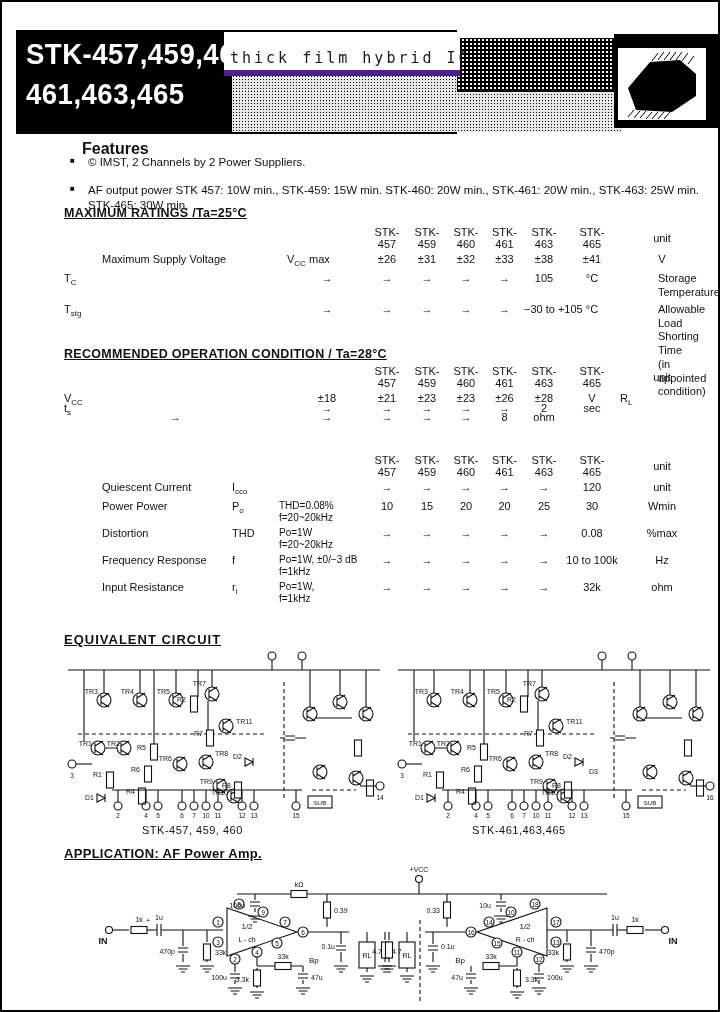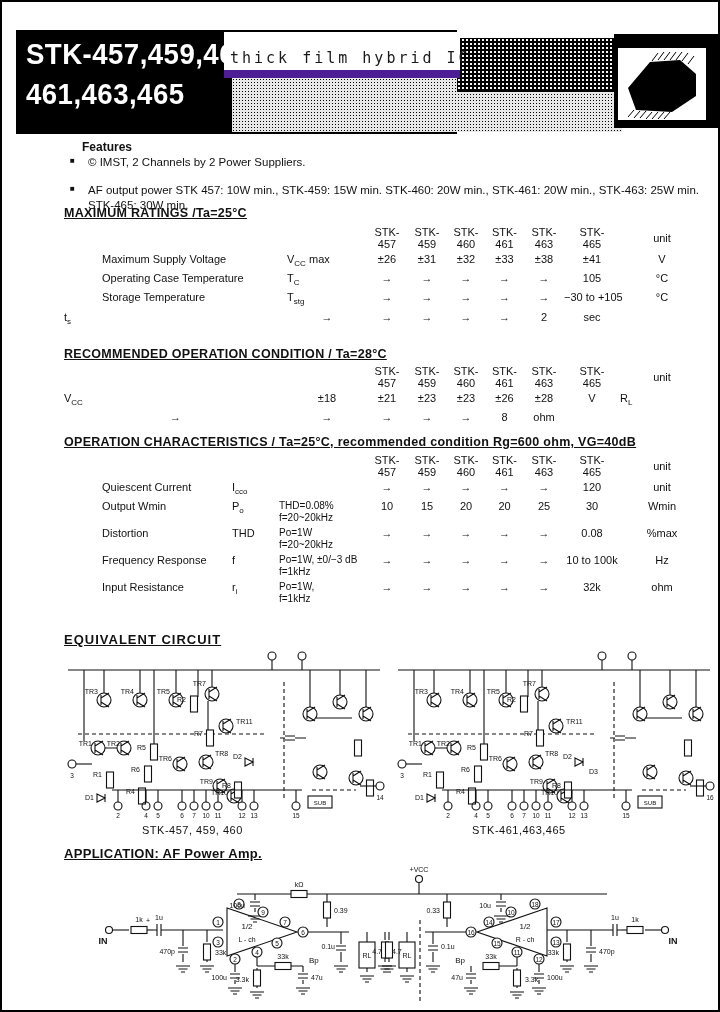--- a/index.html
+++ b/index.html
@@ -1,29 +1,29 @@
 <!DOCTYPE html>
 <html><head>
 <meta charset="utf-8">
 <style>
   html,body{margin:0;padding:0;background:#888;}
   .page{position:relative;width:720px;height:1012px;background:#fff;font-family:"Liberation Sans",sans-serif;color:#111;box-sizing:border-box;border:2px solid #000;overflow:hidden;}
   .abs{position:absolute;}
   
   .title-box{left:14px;top:28px;width:441px;height:104px;background:#000;}
   .title-text{position:absolute;left:10px;top:4px;color:#fff;font-weight:bold;font-size:30px;line-height:1.32;letter-spacing:.5px;transform:scaleX(.92);transform-origin:left top;white-space:nowrap;}
-  .subtitle-box{left:222px;top:30px;width:236px;height:38px;background:#fff;border-bottom:8px solid #4c1d95;display:flex;align-items:flex-end;}
+  .subtitle-box{left:222px;top:30px;width:236px;height:38px;background:#fff;border-bottom:6px solid #4c1d95;display:flex;align-items:flex-end;}
   .subtitle-text{font-family:"DejaVu Sans Mono",monospace;font-size:15px;letter-spacing:3px;color:#1a1a1a;padding:0 0 3px 6px;white-space:nowrap;}
   .gray-band{left:230px;top:70px;width:390px;height:60px;background-color:#e8e8e8;background-image:radial-gradient(circle,#000 .8px,transparent 1px);background-size:3px 3px;}
   .dark-panel{left:455px;top:36px;width:157px;height:52px;background-color:#000;background-image:radial-gradient(circle,#fff .7px,transparent .9px);background-size:4px 4px;border-bottom:2px solid #000;}
   .photo-block{left:612px;top:32px;width:106px;height:94px;background:#000;}
   .photo-inner{position:absolute;left:4px;top:14px;width:88px;height:72px;background:#fff;}
   
   .h1{font-weight:bold;font-size:12.5px;letter-spacing:.3px;white-space:nowrap;text-decoration:underline;}
-  .feat-head{font-weight:bold;font-size:12px;padding-left:12px;}
+  .feat-head{font-weight:bold;font-size:16px;padding-left:12px;}
   .feat-item{position:relative;padding-left:18px;font-size:11.5px;line-height:1.25;width:618px;}
   .feat-item .bl{position:absolute;left:0;top:1px;font-size:8px;}
   
   .grid{display:grid;font-size:11px;align-items:start;}
   .g1{grid-template-columns:223px 80px 40px 40px 38px 39px 40px 56px 84px;}
   .g3{grid-template-columns:168px 47px 88px 40px 40px 38px 39px 40px 56px 84px;}
   .c{line-height:1.25;padding:1.5px 0;min-height:1px;}
   .pl{padding-left:38px;}
   .ctr{text-align:center;}
   .colhead{text-align:center;line-height:1.05;padding-top:2px;}
@@ -106,40 +106,43 @@
     <div class="c pl">Maximum Supply Voltage</div>
     <div class="c"><span>V</span><sub>CC</sub> <span>max</span></div>
     <div class="c ctr">±26</div>
     <div class="c ctr">±31</div>
     <div class="c ctr">±32</div>
     <div class="c ctr">±33</div>
     <div class="c ctr">±38</div>
     <div class="c ctr">±41</div>
     <div class="c ctr">V</div>
 
-    <div class="c pl">Operating Case Temperature</div>
     <div class="c"><span>T</span><sub>C</sub></div>
     <div class="c ctr">→</div>
     <div class="c ctr">→</div>
     <div class="c ctr">→</div>
     <div class="c ctr">→</div>
     <div class="c ctr">→</div>
     <div class="c ctr">105</div>
     <div class="c ctr">°C</div>
 
     <div class="c pl">Storage Temperature</div>
     <div class="c"><span>T</span><sub>stg</sub></div>
     <div class="c ctr">→</div>
     <div class="c ctr">→</div>
     <div class="c ctr">→</div>
     <div class="c ctr">→</div>
     <div class="c ctr">→</div>
     <div class="c ctr" style="white-space:nowrap">−30 to +105</div>
     <div class="c ctr">°C</div>
 
+    <div class="c pl">
+        <div>Allowable Load Shorting Time</div>
+        <div>(in appointed condition)</div>
+      </div>
     <div class="c"><span>t</span><sub>s</sub></div>
     <div class="c ctr">→</div>
     <div class="c ctr">→</div>
     <div class="c ctr">→</div>
     <div class="c ctr">→</div>
     <div class="c ctr">→</div>
     <div class="c ctr">2</div>
     <div class="c ctr">sec</div>
   </div>
 
@@ -185,21 +188,20 @@
     <div class="c"><span>R</span><sub>L</sub></div>
     <div class="c ctr">→</div>
     <div class="c ctr">→</div>
     <div class="c ctr">→</div>
     <div class="c ctr">→</div>
     <div class="c ctr">→</div>
     <div class="c ctr">8</div>
     <div class="c ctr">ohm</div>
   </div>
 
-  <div class="abs h1" style="left:62px;top:433px">OPERATION CHARACTERISTICS / Ta=25°C, recommended condition Rg=600 ohm, VG=40dB</div>
   <div class="abs grid g3" style="left:62px;top:451px;width:640px">
     <div class="c"></div>
     <div class="c"></div>
     <div class="c"></div>
     <div class="c colhead">
         <div>STK-</div>
         <div>457</div>
       </div>
     <div class="c colhead">
         <div>STK-</div>
@@ -227,21 +229,21 @@
     <div class="c"><span>I</span><sub>cco</sub></div>
     <div class="c cond"></div>
     <div class="c ctr">→</div>
     <div class="c ctr">→</div>
     <div class="c ctr">→</div>
     <div class="c ctr">→</div>
     <div class="c ctr">→</div>
     <div class="c ctr">120</div>
     <div class="c ctr">unit</div>
 
-    <div class="c pl">Output Wmin</div>
+    <div class="c pl">Power Power</div>
     <div class="c"><span>P</span><sub>o</sub></div>
     <div class="c cond">
         <div>THD=0.08%</div>
         <div>f=20~20kHz</div>
       </div>
     <div class="c ctr">10</div>
     <div class="c ctr">15</div>
     <div class="c ctr">20</div>
     <div class="c ctr">20</div>
     <div class="c ctr">25</div>

